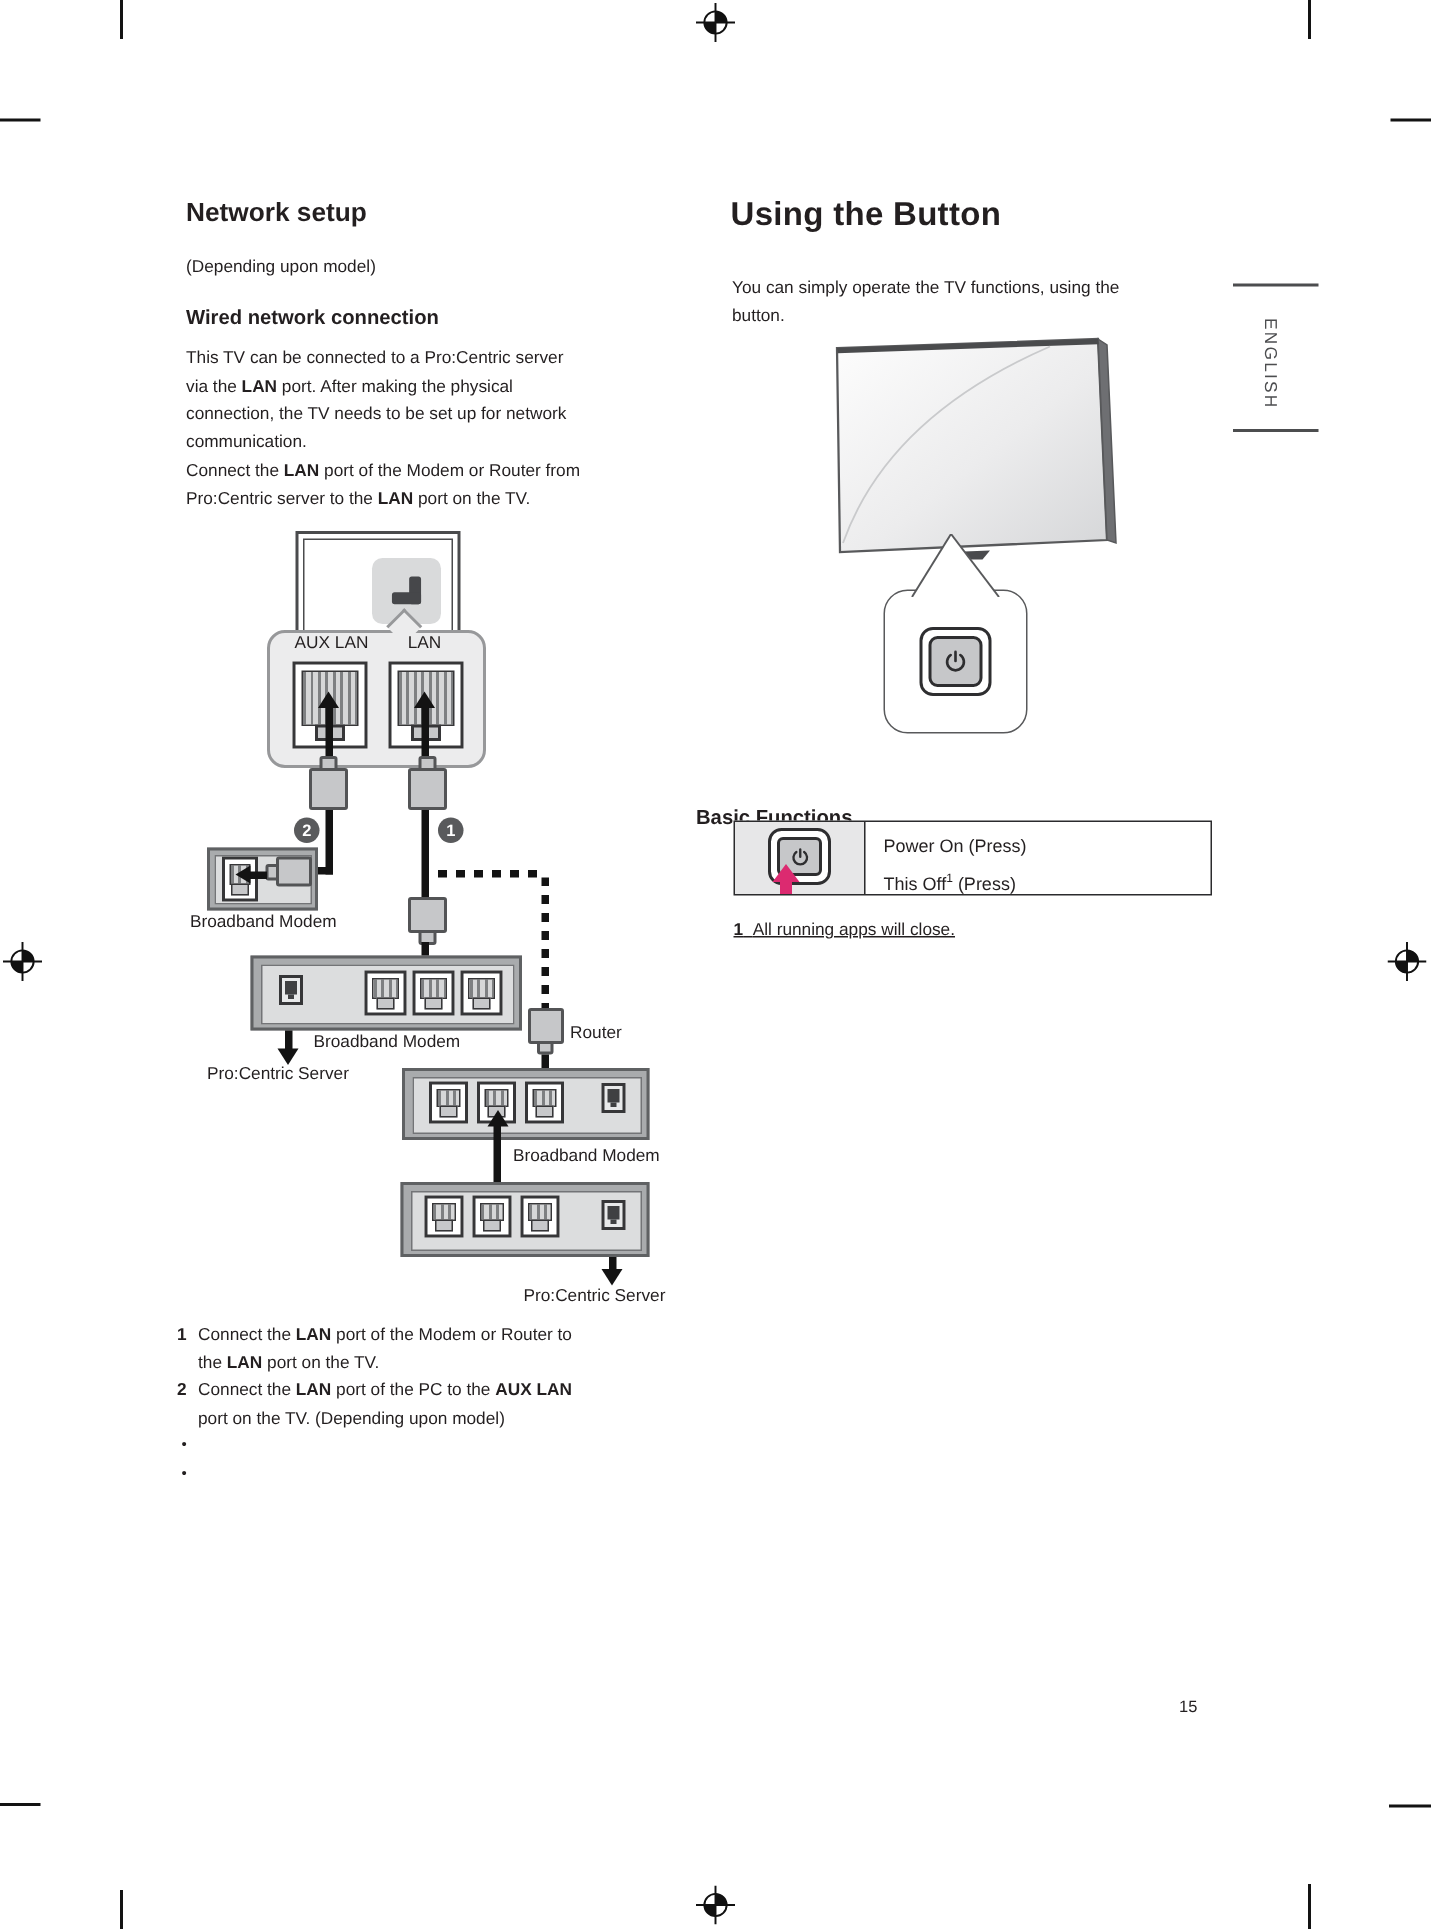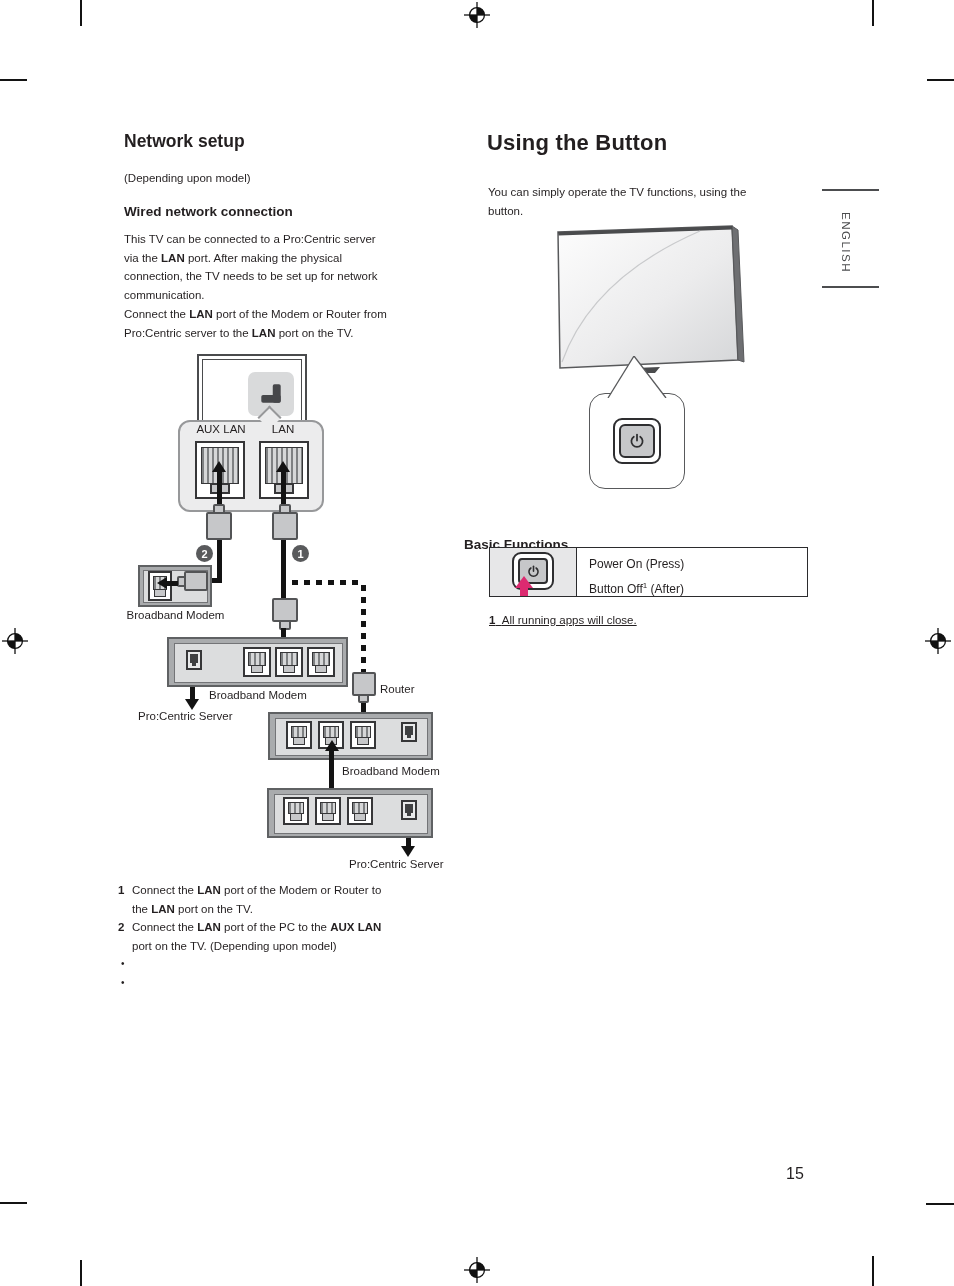--- a/index.html
+++ b/index.html
@@ -68,21 +68,21 @@
   .bf-icon-cell{width:86px;flex:none;background:#e7e7e8;border-right:1.5px solid #2b2b2d;position:relative;}
   .bf-text-cell{flex:1;padding:5px 12px;font-size:12px;line-height:22px;}
   .accent-head{position:absolute;width:0;height:0;border-left:9px solid transparent;border-right:9px solid transparent;}
   .accent-stem{position:absolute;}
 
   
   .cropmark{position:absolute;background:#131313;}
   .tab-line{position:absolute;height:2px;background:#4c4d4f;}
   .tab-text{position:absolute;writing-mode:vertical-rl;font-size:11.5px;letter-spacing:1.5px;color:#4c4d4f;
     display:flex;align-items:center;justify-content:center;}
-  .pagenum{position:absolute;font-size:16px;margin-top:33px;}
+  .pagenum{position:absolute;font-size:11px;}
 </style>
 </head>
 <body>
 
 <div class="page">
 
   <div class="cropmark" style="left:80px;top:0;width:2px;height:26px;"></div>
   <div class="cropmark" style="left:0;top:79px;width:27px;height:2px;"></div>
   <div class="cropmark" style="left:872px;top:0;width:2px;height:26px;"></div>
   <div class="cropmark" style="left:927px;top:79px;width:27px;height:2px;"></div>
@@ -339,21 +339,21 @@
             <path d="M6 4.6 A 7 7 0 1 0 14 4.6" fill="none" stroke="#2e2e30" stroke-width="2.4" stroke-linecap="round"></path>
             <line x1="10" y1="2" x2="10" y2="9.5" stroke="#2e2e30" stroke-width="2.4" stroke-linecap="round"></line>
           </svg>
         </div>
       </div>
       <div class="accent-head" style="left:25px;top:28px;border-bottom:12px solid #dc2a70;"></div>
       <div class="accent-stem" style="left:30px;top:39px;width:8px;height:9px;background:#dc2a70;"></div>
     </div>
     <div class="bf-text-cell">
       <div class="ln">Power On (Press)</div>
-      <div class="ln"><span>Button Off</span><sup>1</sup><span> (After)</span></div>
+      <div class="ln"><span>This Off</span><sup>1</sup><span> (Press)</span></div>
     </div>
   </div>
   <div class="body-text" style="left:489px;top:611px;text-decoration:underline;">
     <b>1</b><span>&nbsp;&nbsp;</span><span>All running apps will close.</span>
   </div>
 
   <div class="pagenum" style="left:786px;top:1132px;">15</div>
 
 </div>
 

